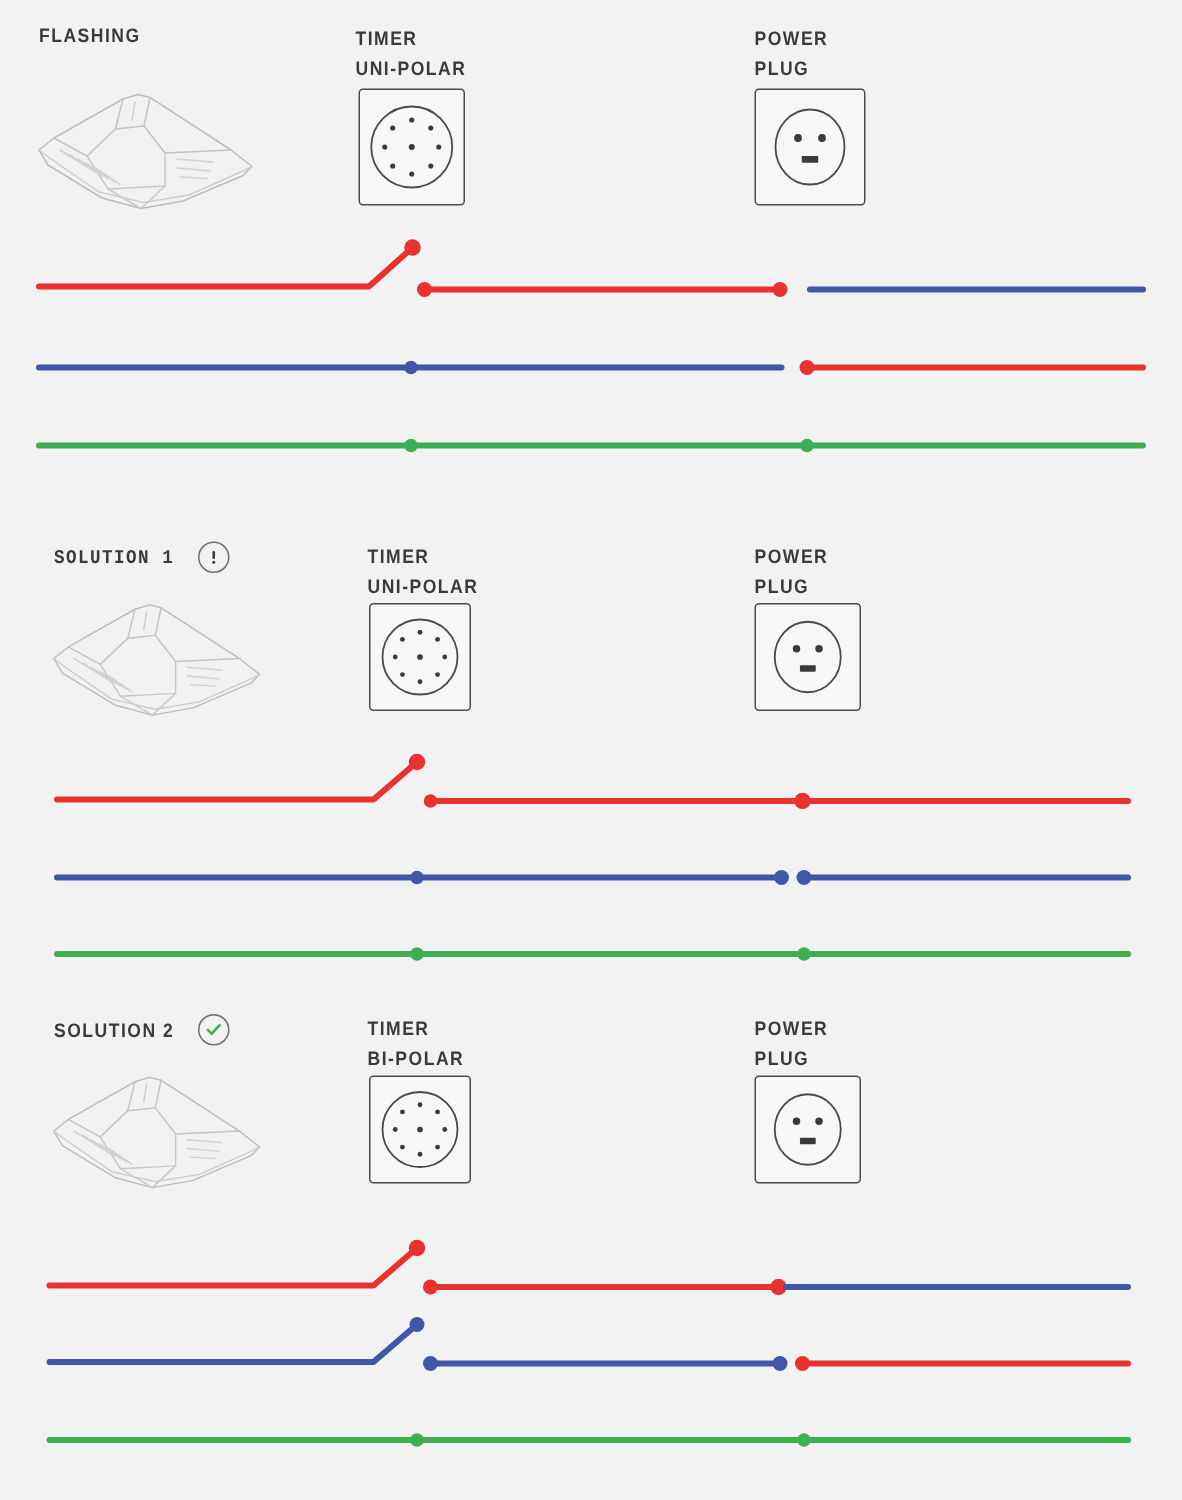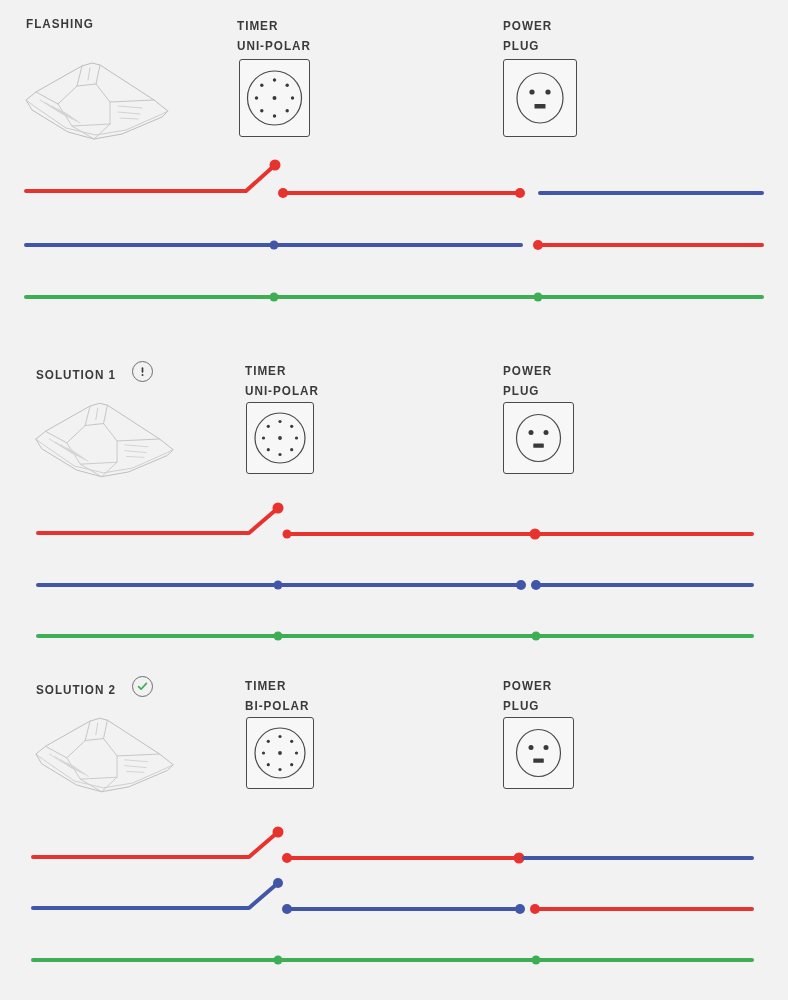--- a/index.html
+++ b/index.html
@@ -11,21 +11,21 @@
     overflow:hidden;
     position:relative;
   }
   .section{position:absolute;left:0;width:788px;}
   .sec-head{position:absolute;}
   .title{
     font-size:13px;font-weight:bold;letter-spacing:1.1px;
     text-transform:uppercase;color:#3a3a3a;white-space:nowrap;
     transform:scaleX(.9);transform-origin:left center;
   }
-  .title-row{display:flex;align-items:flex-end;gap:7px;}
+  .title-row{display:flex;align-items:center;gap:7px;}
   .badge{
     width:19px;height:19px;border-radius:50%;
     border:1.4px solid #6e6e6e;background:#f2f2f2;
     display:flex;align-items:center;justify-content:center;
     flex:0 0 auto;
   }
   .badge svg{display:block;}
   .stack{position:absolute;}
   .lbl{
     font-size:13px;font-weight:bold;letter-spacing:1.1px;
@@ -121,21 +121,21 @@
     <g>
       <line x1="26" y1="297" x2="762" y2="297" stroke="#3dae54" stroke-width="4" stroke-linecap="round"></line>
       <circle cx="274" cy="297" r="4.5" fill="#3dae54"></circle>
       <circle cx="538" cy="297" r="4.5" fill="#3dae54"></circle>
     </g>
   </svg>
 </div>
 
 <div class="section" style="top:340px;height:330px;">
 
-  <div class="sec-head" style="left:36px;top:21px;">
+  <div class="sec-head" style="left:36px;top:21px;font-family:Liberation Mono, monospace;">
     <div class="title-row">
       <span class="title">SOLUTION 1</span>
       <span class="badge">
         <svg width="13" height="13" viewBox="0 0 13 13">
           <rect x="5.65" y="2.3" width="1.7" height="5.4" rx="0.8" fill="#3a3a3a"></rect>
           <circle cx="6.5" cy="9.9" r="1" fill="#3a3a3a"></circle>
         </svg>
       </span>
     </div>
   </div>

